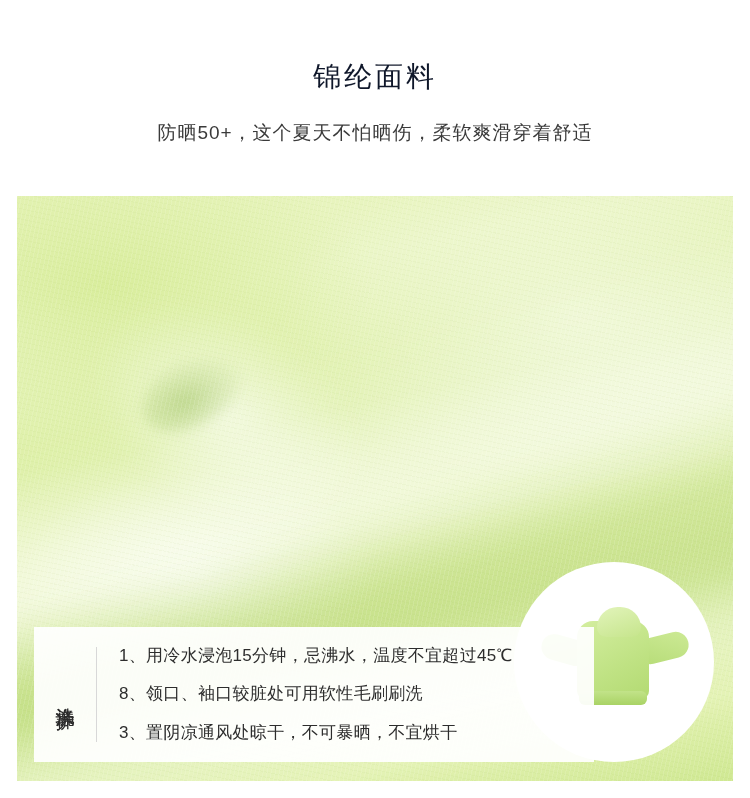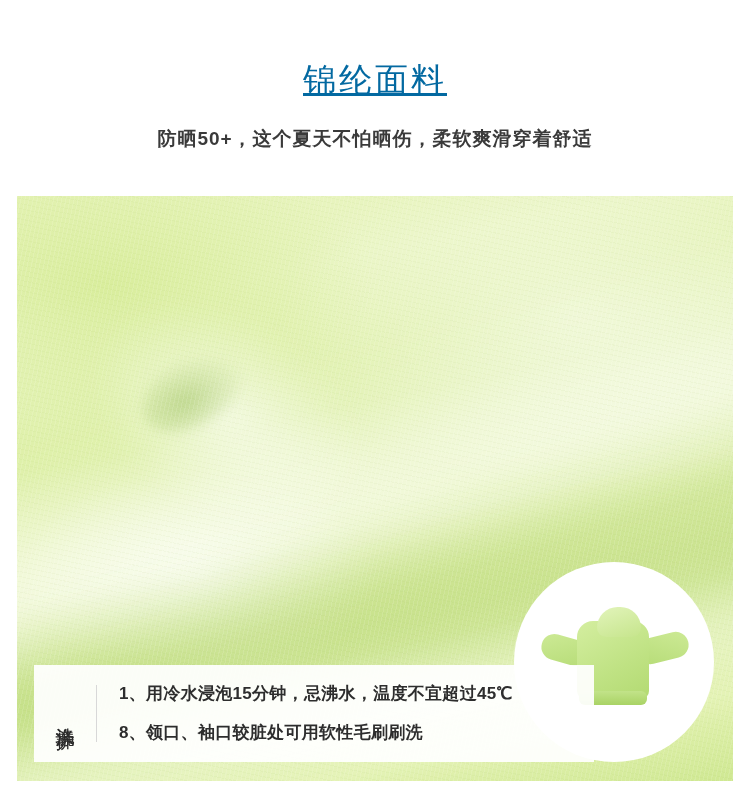--- a/index.html
+++ b/index.html
@@ -22,34 +22,33 @@
     position: relative;
     background: #ffffff;
   }
 
   
   .header {
     text-align: center;
     padding-top: 60px;
   }
   .title {
-    font-size: 33px;
+    font-size: 28px;
     letter-spacing: 3px;
-    color: #0369a1;
+    color: #0f172a;
     font-weight: 500;
     line-height: 1.2;
     margin: 0;
-    text-decoration: underline;
   }
   .subtitle {
     font-size: 19px;
     letter-spacing: 1px;
     color: #3a3a3a;
     margin: 26px 0 0 0;
-    font-weight: 700;
+    font-weight: 400;
   }
 
   
   .photo {
     position: absolute;
     left: 17px;
     top: 196px;
     width: 716px;
     height: 585px;
     overflow: hidden;
@@ -195,21 +194,20 @@
     font-weight: 500;
     max-height: 120px;
   }
   .care-list {
     flex: 1;
     padding: 0 18px 0 22px;
     display: flex;
     flex-direction: column;
     justify-content: center;
     gap: 12px;
-    font-weight: bold;
   }
   .care-item {
     font-size: 17px;
     line-height: 1.55;
     color: #2d2d2d;
     letter-spacing: 0.3px;
   }
 </style>
 </head>
 <body>
@@ -239,17 +237,18 @@
       </div>
     </div>
 
     <div class="care-panel">
       <div class="care-label">
         <span class="care-label-text">洗涤养护</span>
       </div>
       <div class="care-list">
         <div class="care-item">1、用冷水浸泡15分钟，忌沸水，温度不宜超过45℃</div>
         <div class="care-item">8、领口、袖口较脏处可用软性毛刷刷洗</div>
+        <div class="care-item">3、置阴凉通风处晾干，不可暴晒，不宜烘干</div>
       </div>
     </div>
   </div>
 
 </div>
 
 </body></html>

